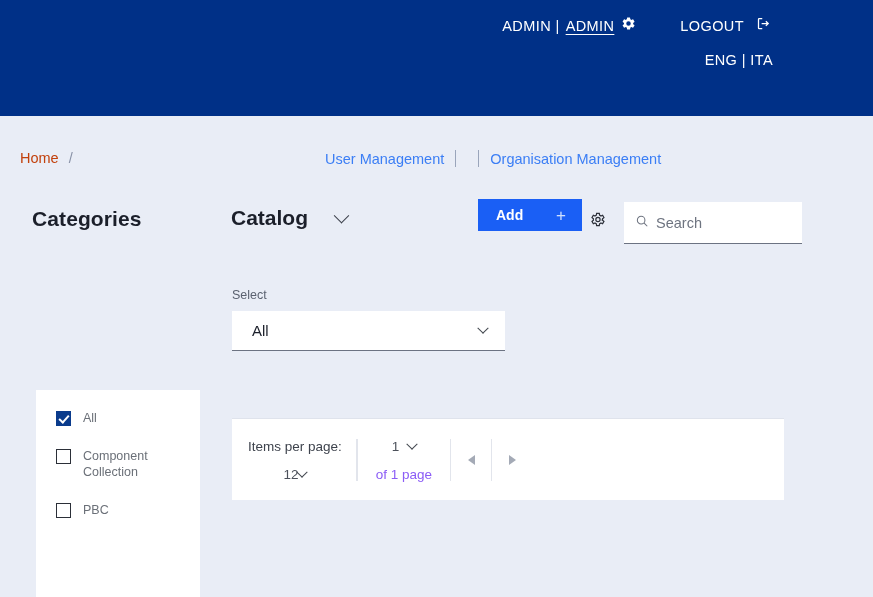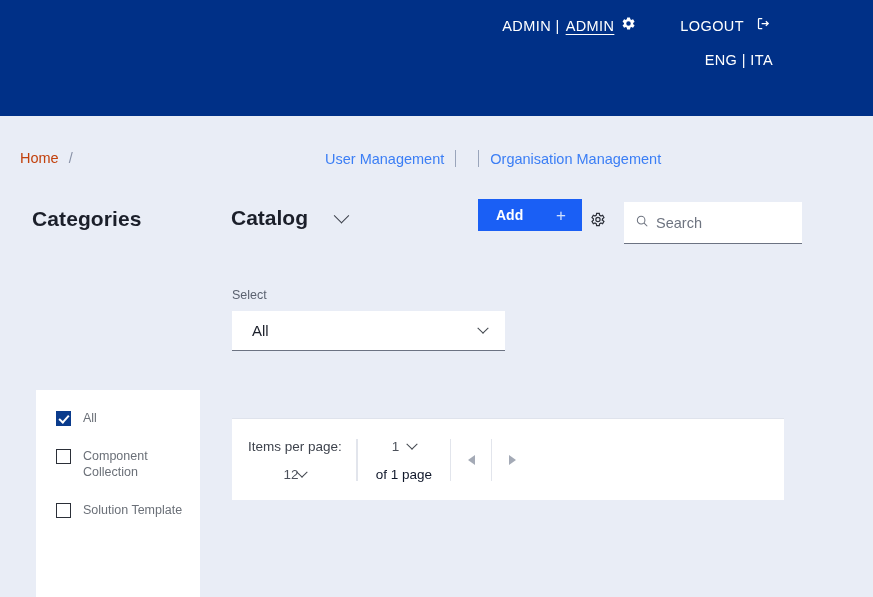--- a/index.html
+++ b/index.html
@@ -333,21 +333,21 @@
   }
   .pg-ipp { padding: 0 14px 0 16px; gap: 13px; }
   .pg-ipp .lbl { color: #3e434d; }
   .pg-ipp .mini {
     display: flex; align-items: center; 
     cursor: pointer;
   }
   .pg-range { padding: 0 22px; color: #6d727c; }
   .pg-page { padding: 0 18px; gap: 13px; }
   .pg-page .mini { display: flex; align-items: center; gap: 9px; cursor: pointer; }
-  .pg-page .oftxt { color: #0f172a; }
+  .pg-page .oftxt { color: #8b5cf6; }
   .pg-arrow {
     width: 40px;
     display: flex;
     align-items: center;
     justify-content: center;
     cursor: pointer;
   }
   .tri-l {
     width: 0; height: 0;
     border-top: 5px solid transparent;
@@ -448,25 +448,25 @@
     <div class="filter-item">
       <span class="cbox checked"></span>
       <span class="flabel">All</span>
     </div>
 
     <div class="filter-item">
       <span class="cbox"></span>
       <span class="flabel">Component Collection</span>
     </div>
 
-
     <div class="filter-item">
       <span class="cbox"></span>
-      <span class="flabel">Solution Template</span>
-    </div>
+      <span class="flabel">PBC</span>
+    </div>
+
 
   </div>
 </div>
 
 <div class="pager-panel">
   <div class="pager">
 
     <div class="pg-cell pg-ipp">
       <span class="lbl">Items per page:</span>
       <span class="mini">

